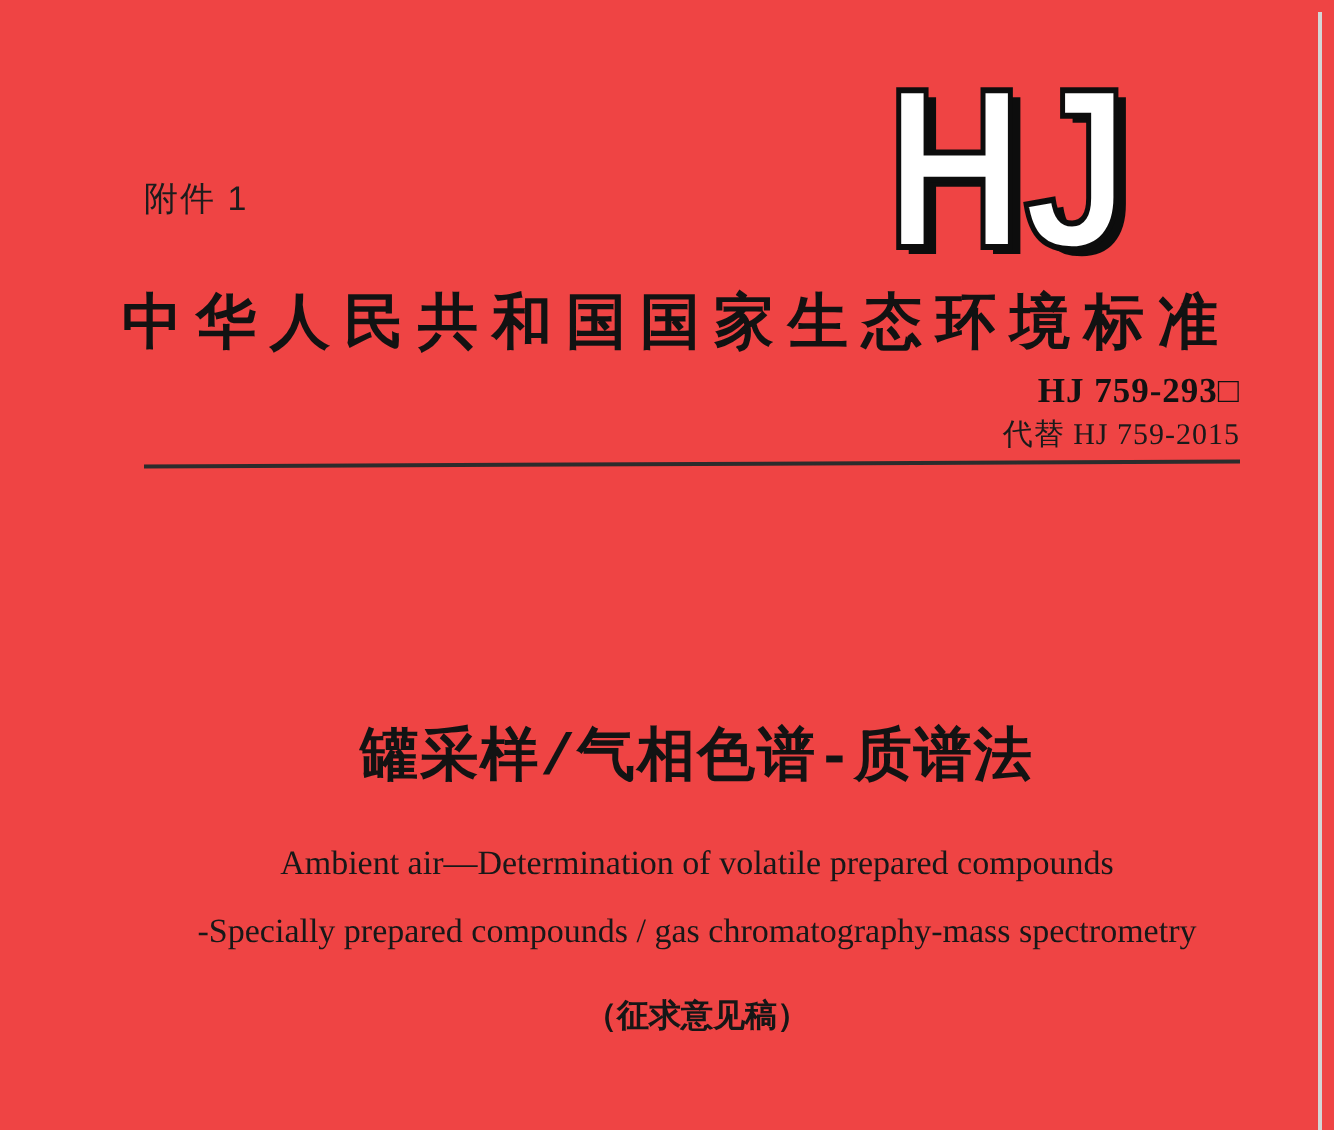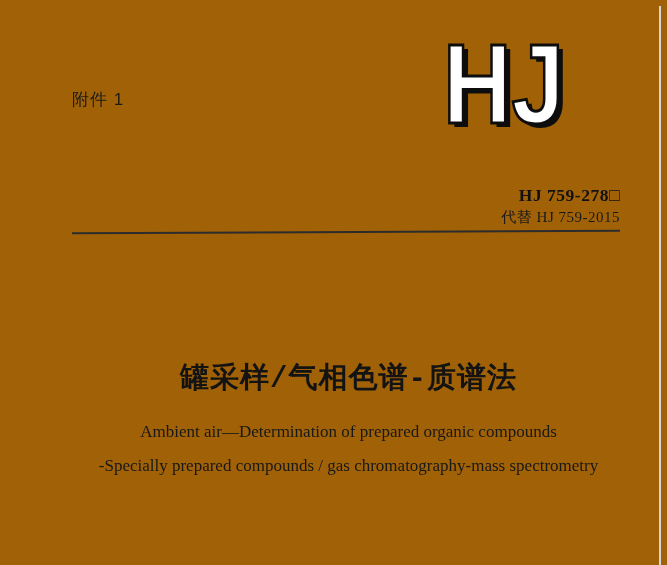--- a/index.html
+++ b/index.html
@@ -6,21 +6,21 @@
   html, body { background: #ffffff; }
   body {
     width: 667px; height: 565px;
     font-family: "Liberation Serif", "DejaVu Serif", serif;
     color: #161616;
     position: relative;
     overflow: hidden;
   }
   .page {
     position: absolute; inset: 0;
-    background: #a16207;
+    background: #ef4444;
   }
   
   .page-edge {
     position: absolute;
     left: 659px; top: 6px; bottom: 0;
     width: 2px;
     background: #d5d5d5;
   }
   .attachment {
     position: absolute;
@@ -113,31 +113,33 @@
 
   <div class="logo">
     <svg viewBox="0 0 134 100">
       <g transform="scale(1,1.2)">
         <text class="logo-shadow" x="8" y="80">HJ</text>
         <text class="logo-face" x="3" y="77">HJ</text>
       </g>
     </svg>
   </div>
 
+  <h1 class="heading center-a">中华人民共和国国家生态环境标准</h1>
 
   <div class="std-block">
-    <div class="std-num">HJ 759-278□</div>
+    <div class="std-num">HJ 759-293□</div>
     <div class="replaces">代替 HJ 759-2015</div>
   </div>
 
   <div class="rule"></div>
 
 
   <div class="title-cn l2 center-b">罐采样/气相色谱-质谱法</div>
 
-  <div class="title-en l1 center-b">Ambient air—Determination of prepared organic compounds</div>
+  <div class="title-en l1 center-b">Ambient air—Determination of volatile prepared compounds</div>
 
   <div class="title-en l2 center-b">-Specially prepared compounds / gas chromatography-mass spectrometry</div>
 
+  <div class="draft center-b">（征求意见稿）</div>
 
   <div class="page-edge"></div>
 
 </div>
 
 </body></html>

